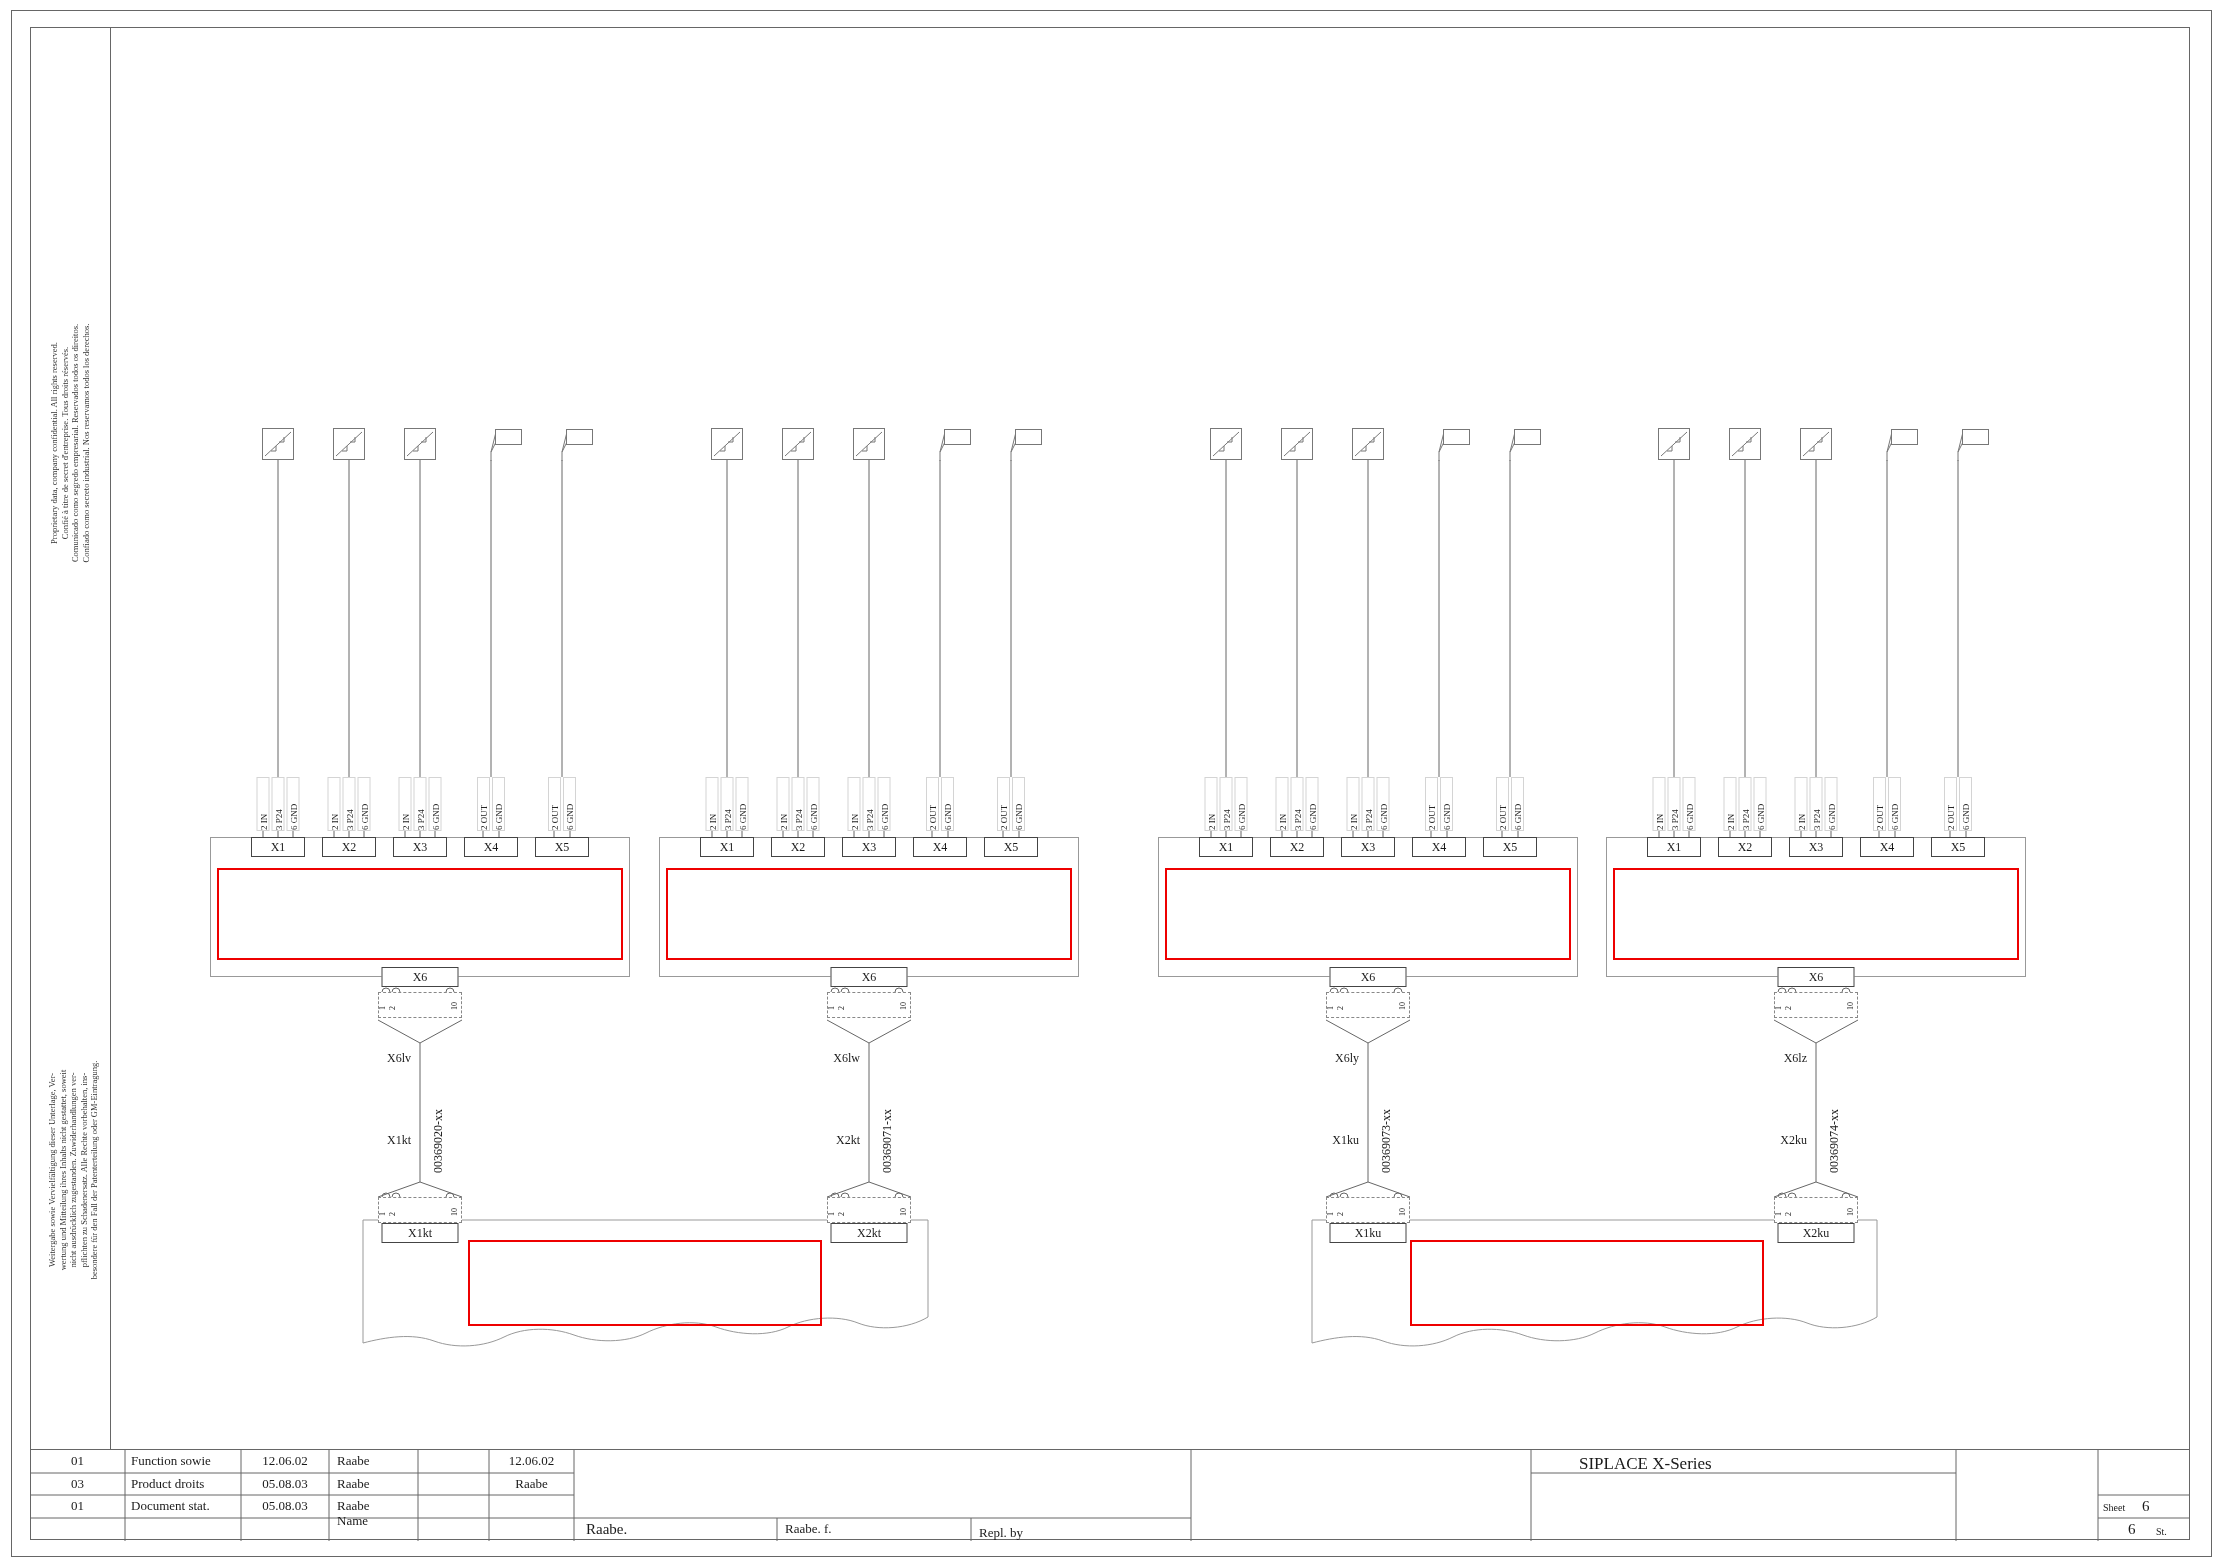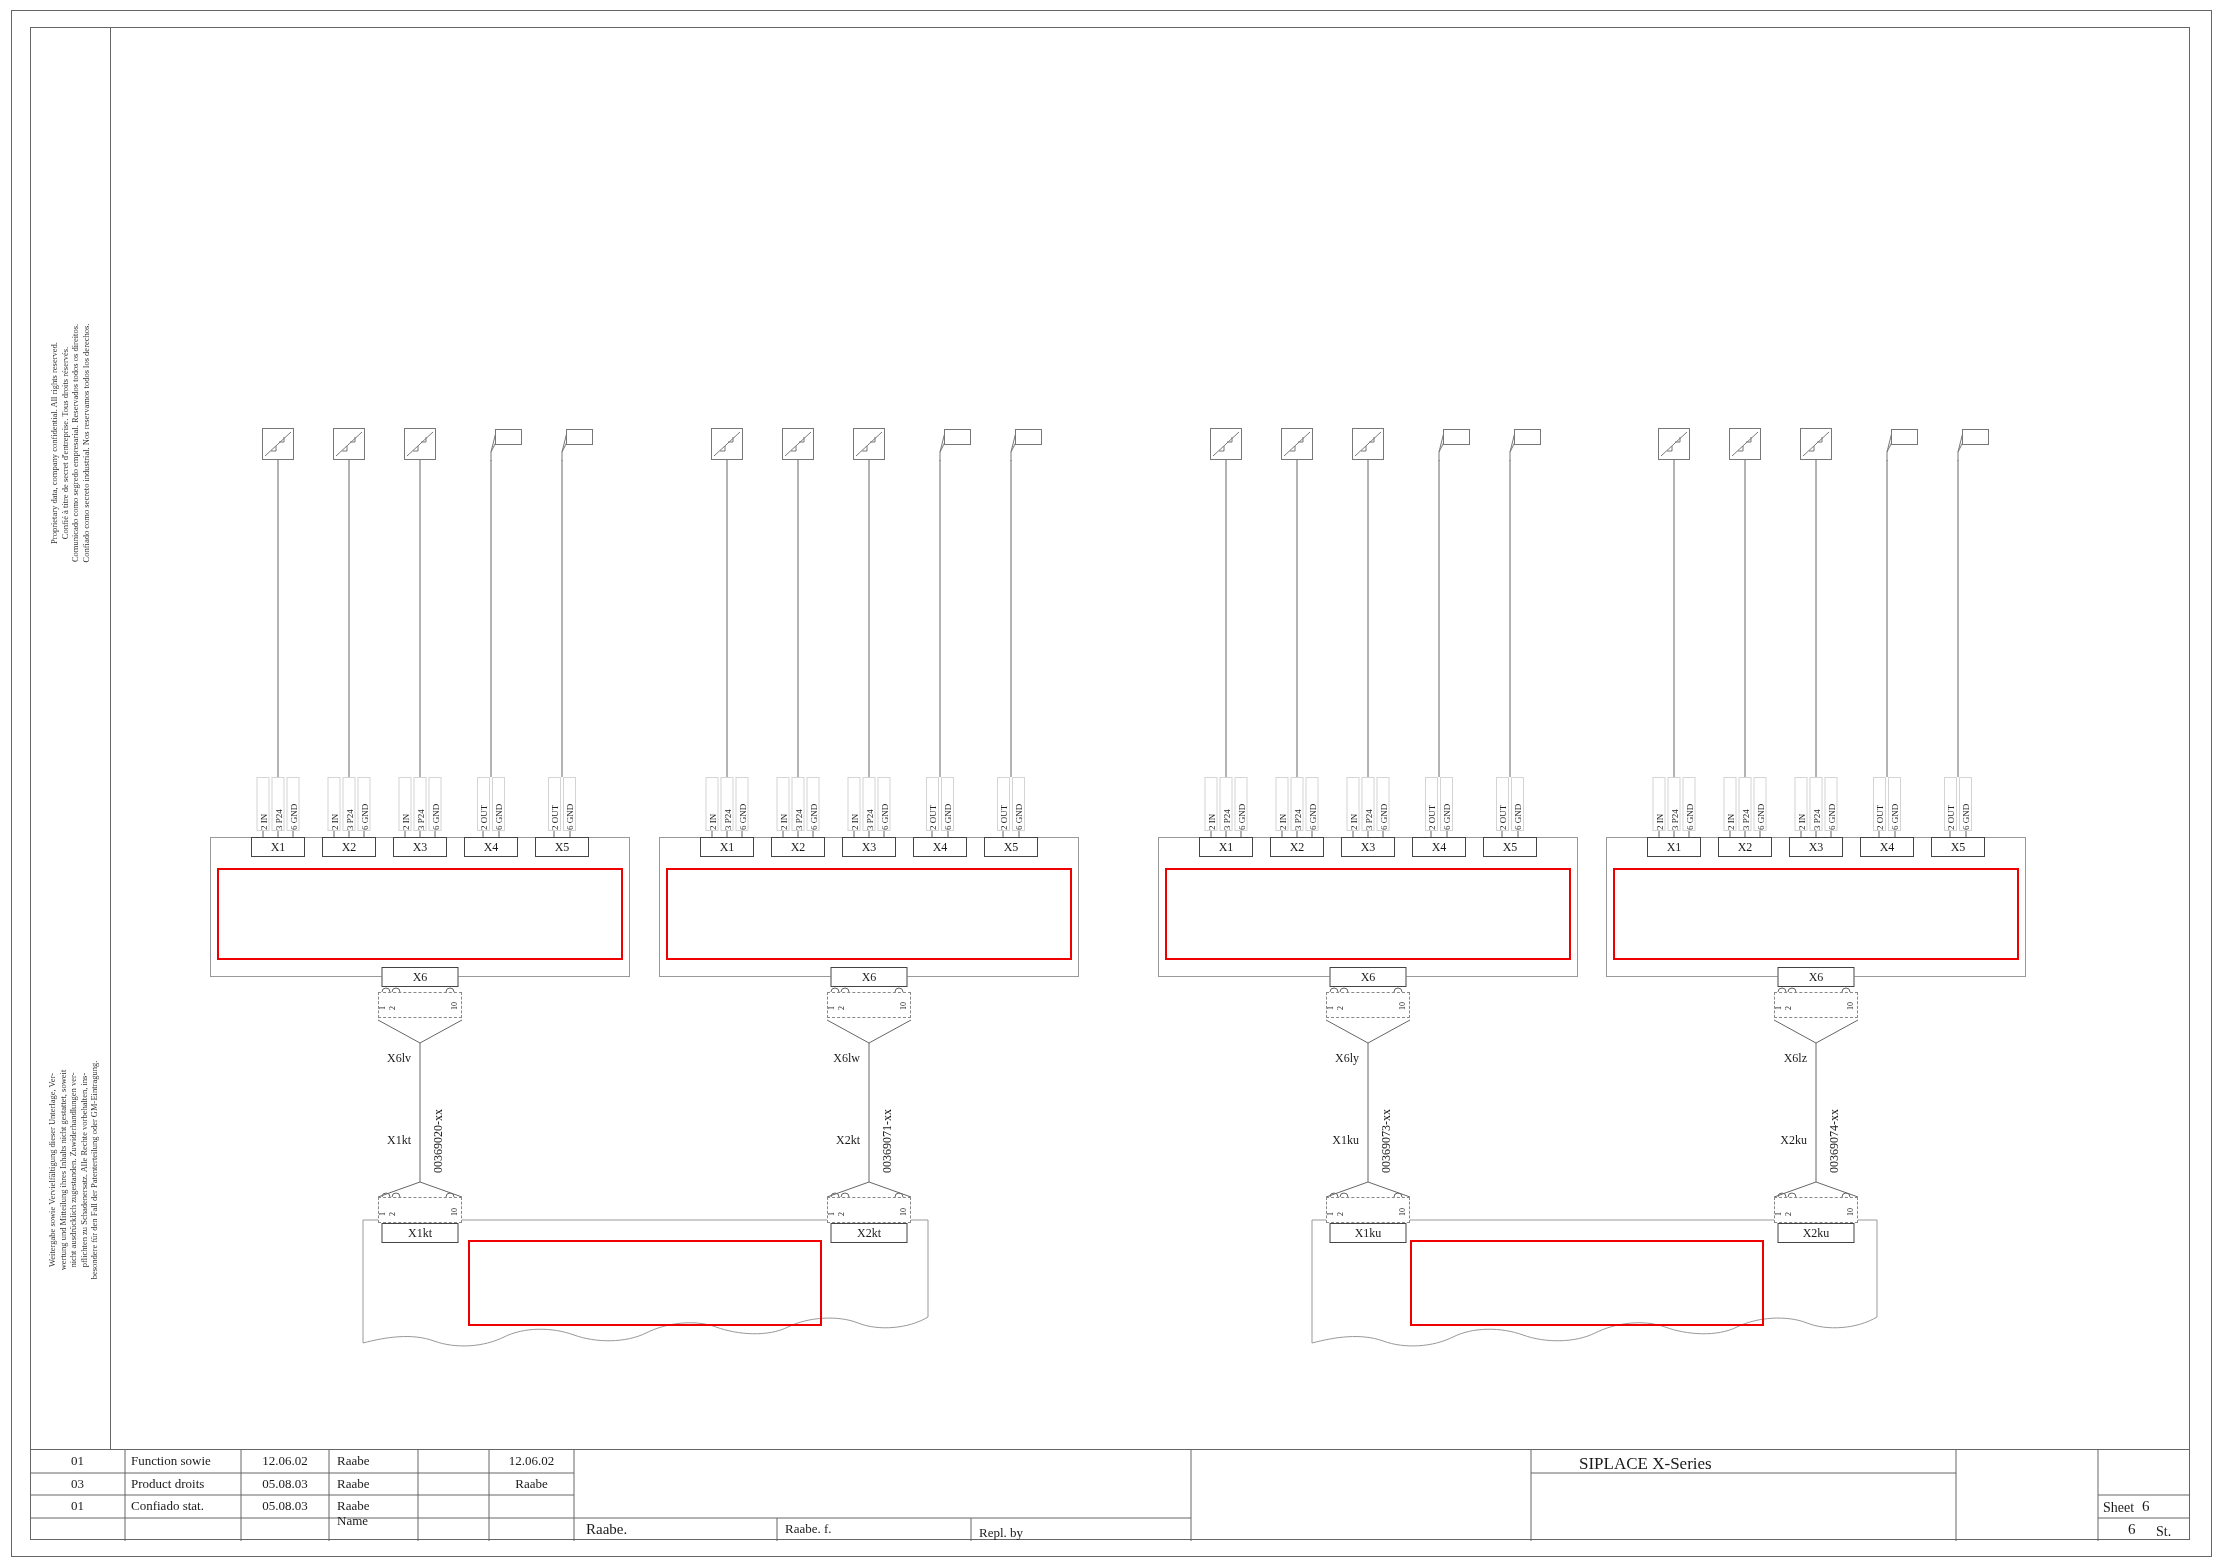--- a/index.html
+++ b/index.html
@@ -29,21 +29,21 @@
   .cable-top{top:626px}.cable-bot{top:708px}
   .cable-part{position:absolute;left:226px;top:748px;transform:rotate(-90deg);transform-origin:0 0;width:140px;font-size:12px;white-space:nowrap}
   .bottombox{position:absolute;top:1219px;width:575px;height:140px}
   .redbox2{position:absolute;top:1240px;width:354px;height:86px;border:2px solid #e00}
 
   .tblock{position:absolute;left:30px;top:1449px;width:2160px;height:91px;border-top:1px solid #666;font-size:13px}
   .tb-cell{position:absolute;height:23px;line-height:22px;white-space:nowrap;overflow:hidden}
   .tc{text-align:center}
   .big{font-size:15px}
   .product{font-size:17px;line-height:23px}
-  .tiny{font-size:14px}
+  .tiny{font-size:10px}
 </style>
 </head>
 <body>
 
 <svg width="0" height="0" style="position:absolute">
   <defs>
     <g id="sensor-sym" stroke="#777" fill="none" stroke-width="1">
       <rect x="1.5" y="1.5" width="31" height="31" fill="#fff"></rect>
       <line x1="4" y1="29" x2="30" y2="5"></line>
       <path d="M10,24h5v-5M18,15h5v-5"></path>
@@ -465,21 +465,21 @@
   <div class="tb-cell" style="left:101px;top:0;width:108px">Function sowie</div>
   <div class="tb-cell tc" style="left:211px;top:0;width:88px">12.06.02</div>
   <div class="tb-cell" style="left:307px;top:0;width:81px">Raabe</div>
   <div class="tb-cell tc" style="left:459px;top:0;width:85px">12.06.02</div>
   <div class="tb-cell tc" style="left:0;top:23px;width:95px">03</div>
   <div class="tb-cell" style="left:101px;top:23px;width:108px">Product droits</div>
   <div class="tb-cell tc" style="left:211px;top:23px;width:88px">05.08.03</div>
   <div class="tb-cell" style="left:307px;top:23px;width:81px">Raabe</div>
   <div class="tb-cell tc" style="left:459px;top:23px;width:85px">Raabe</div>
   <div class="tb-cell tc" style="left:0;top:45px;width:95px">01</div>
-  <div class="tb-cell" style="left:101px;top:45px;width:108px">Confiado stat.</div>
+  <div class="tb-cell" style="left:101px;top:45px;width:108px">Document stat.</div>
   <div class="tb-cell tc" style="left:211px;top:45px;width:88px">05.08.03</div>
   <div class="tb-cell" style="left:307px;top:45px;width:81px">Raabe</div>
   <div class="tb-cell" style="left:307px;top:60px;width:81px">Name</div>
   <div class="tb-cell big" style="left:556px;top:68px;width:150px">Raabe.</div>
   <div class="tb-cell" style="left:755px;top:68px;width:150px">Raabe. f.</div>
   <div class="tb-cell" style="left:949px;top:72px;width:180px">Repl. by</div>
   <div class="tb-cell product" style="left:1549px;top:2px;width:400px">SIPLACE X-Series</div>
   <div class="tb-cell tiny" style="left:2073px;top:47px;width:34px">Sheet</div>
   <div class="tb-cell big" style="left:2112px;top:45px;width:30px">6</div>
   <div class="tb-cell big" style="left:2098px;top:68px;width:20px">6</div>

